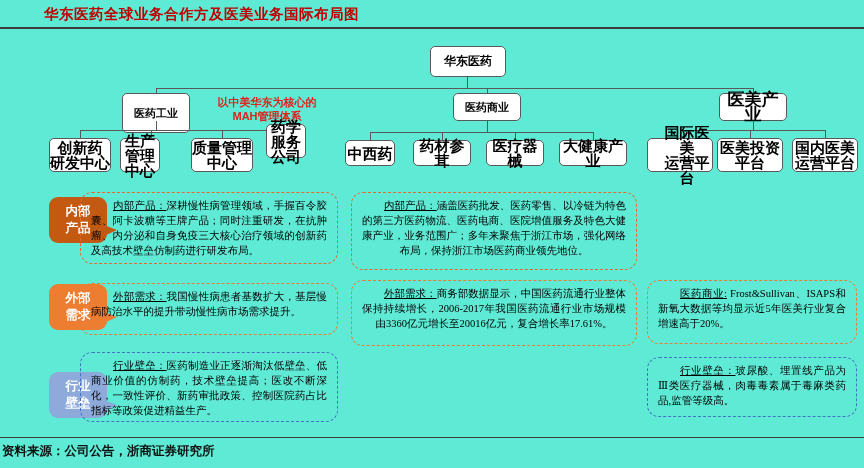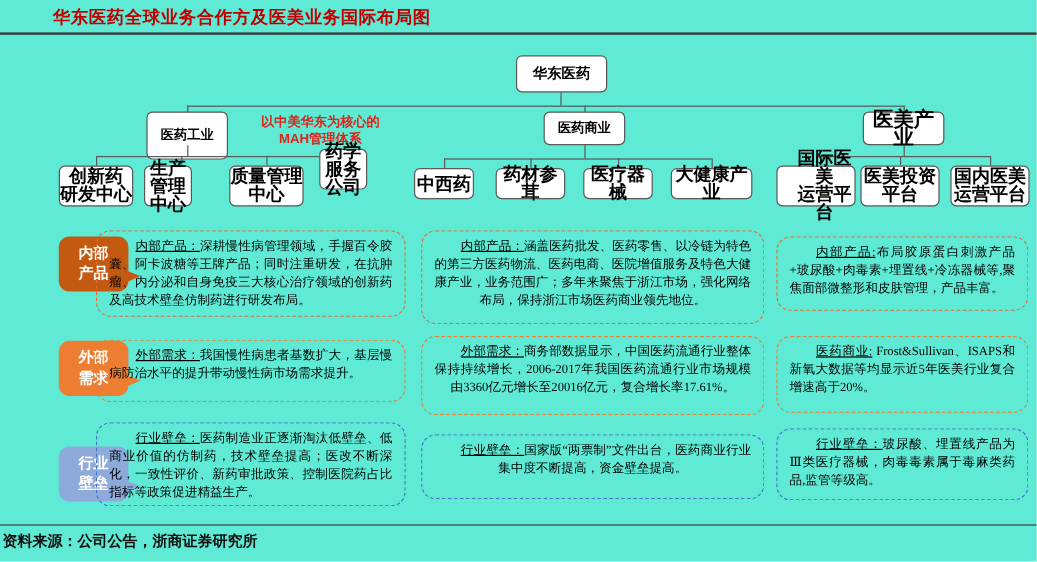--- a/index.html
+++ b/index.html
@@ -152,23 +152,20 @@
   <div class="bubble r1 serif" style="top:197px;">
     <span>内部</span>
     <span>产品</span>
   </div>
   <div class="dashed o1 serif" style="left:80px;top:192px;width:258px;height:72px;">
     <span class="lead">内部产品：</span><span>深耕慢性病管理领域，手握百令胶囊、阿卡波糖等王牌产品；同时注重研发，在抗肿瘤、内分泌和自身免疫三大核心治疗领域的创新药及高技术壁垒仿制药进行研发布局。</span>
   </div>
   <div class="dashed o1 serif center-last" style="left:351px;top:192px;width:286px;height:78px;">
     <span class="lead">内部产品：</span><span>涵盖医药批发、医药零售、以冷链为特色的第三方医药物流、医药电商、医院增值服务及特色大健康产业，业务范围广；多年来聚焦于浙江市场，强化网络布局，保持浙江市场医药商业领先地位。</span>
   </div>
-  <div class="dashed o1 serif" style="left:647px;top:197px;width:210px;height:62px;">
-    <span class="lead">内部产品:</span><span>布局胶原蛋白刺激产品+玻尿酸+肉毒素+埋置线+冷冻器械等,聚焦面部微整形和皮肤管理，产品丰富。</span>
-  </div>
 
   <div class="bubble r2 serif" style="top:284px;">
     <span>外部</span>
     <span>需求</span>
   </div>
   <div class="dashed o2 serif" style="left:80px;top:283px;width:258px;height:52px;">
     <span class="lead">外部需求：</span><span>我国慢性病患者基数扩大，基层慢病防治水平的提升带动慢性病市场需求提升。</span>
   </div>
   <div class="dashed o2 serif center-last" style="left:351px;top:280px;width:286px;height:66px;">
     <span class="lead">外部需求：</span><span>商务部数据显示，中国医药流通行业整体保持持续增长，2006-2017年我国医药流通行业市场规模由3360亿元增长至20016亿元，复合增长率17.61%。</span>
@@ -177,23 +174,20 @@
     <span class="lead">医药商业:</span> <span>Frost&amp;Sullivan、ISAPS和新氧大数据等均显示近5年医美行业复合增速高于20%。</span>
   </div>
 
   <div class="bubble r3 serif" style="top:372px;">
     <span>行业</span>
     <span>壁垒</span>
   </div>
   <div class="dashed b3 serif" style="left:80px;top:352px;width:258px;height:70px;">
     <span class="lead">行业壁垒：</span><span>医药制造业正逐渐淘汰低壁垒、低商业价值的仿制药，技术壁垒提高；医改不断深化，一致性评价、新药审批政策、控制医院药占比指标等政策促进精益生产。</span>
   </div>
-  <div class="dashed b3 serif center-last" style="left:351px;top:362px;width:286px;height:54px;">
-    <span class="lead">行业壁垒：</span><span>国家版“两票制”文件出台，医药商业行业集中度不断提高，资金壁垒提高。</span>
-  </div>
   <div class="dashed b3 serif" style="left:647px;top:357px;width:210px;height:60px;">
     <span class="lead">行业壁垒：</span><span>玻尿酸、埋置线产品为Ⅲ类医疗器械，肉毒毒素属于毒麻类药品,监管等级高。</span>
   </div>
 
   <div class="rule-bottom"></div>
   <div class="source-line serif">资料来源：公司公告，浙商证券研究所</div>
 
 </div>
 
 </body></html>

